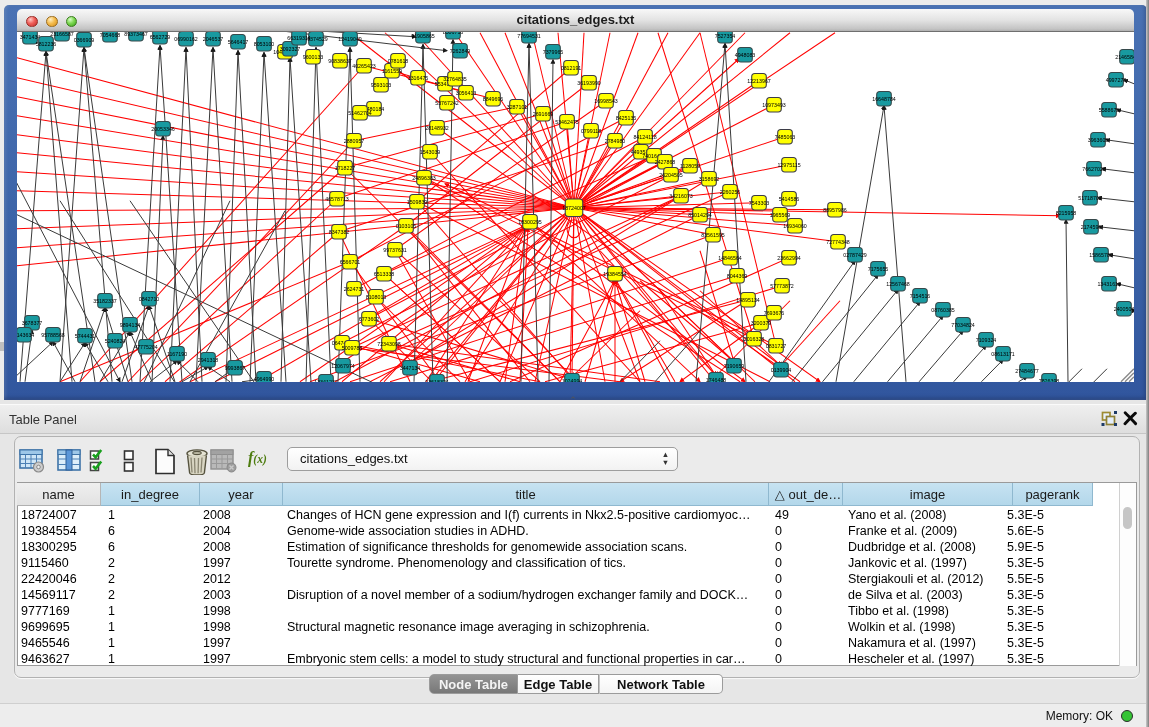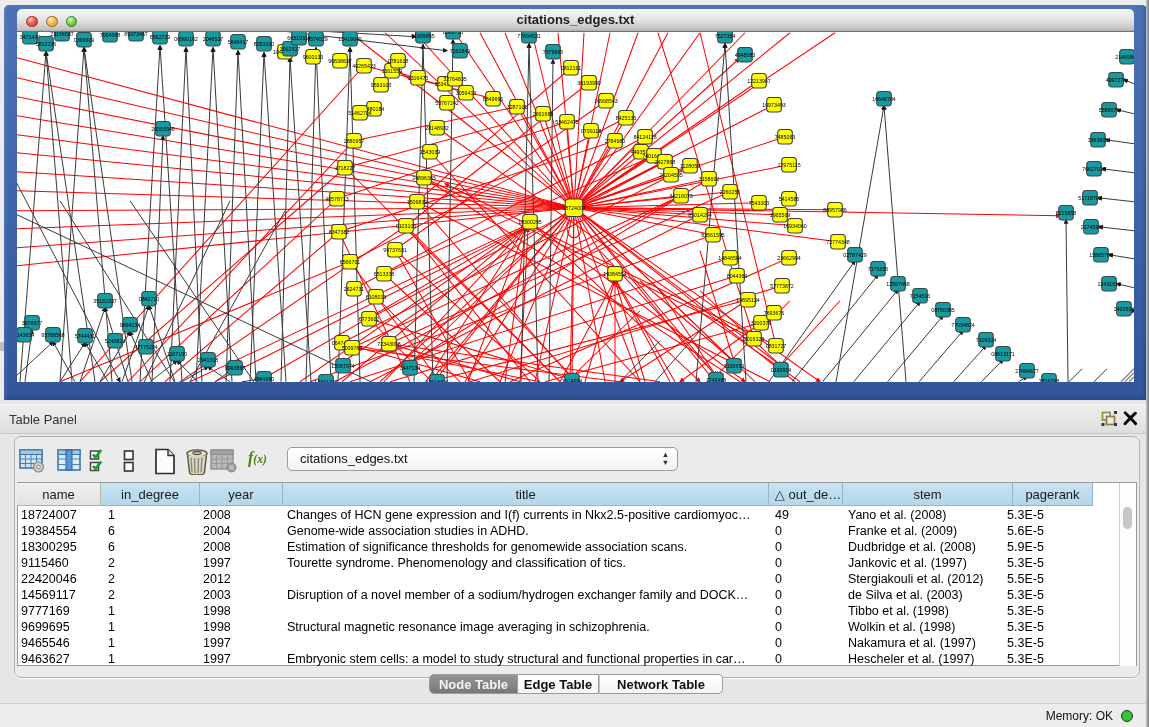--- a/index.html
+++ b/index.html
@@ -664,21 +664,21 @@
 </svg>
 <div class="abs" style="left:248px;top:449px;width:28px;height:22px;font-size:16px;font-style:italic;font-weight:bold;font-family:'Liberation Serif',serif;color:#4d7c0f">f<span style="font-size:11.5px">(x)</span></div>
 <div class="abs" id="dropdown">citations_edges.txt</div>
 <div class="abs" id="ddarrows">▲<br>▼</div>
 <div class="abs" id="tablewrap"></div>
 <div class="hcell hg" style="left:17px;width:84px">name</div>
 <div class="hcell" style="left:101px;width:99px">in_degree</div>
 <div class="hcell" style="left:200px;width:83px">year</div>
 <div class="hcell" style="left:283px;width:486px">title</div>
 <div class="hcell" style="left:769px;width:74px;text-align:center;padding-left:5px">△ out_de…</div>
-<div class="hcell" style="left:843px;width:170px">stem</div>
+<div class="hcell" style="left:843px;width:170px">image</div>
 <div class="hcell" style="left:1013px;width:80px">pagerank</div>
 <div class="trow" style="top:507px">
     <div class="cell" style="left:21px;width:124px">18724007</div>
     <div class="cell" style="left:108px;width:139px">1</div>
     <div class="cell" style="left:203px;width:123px">2008</div>
     <div class="cell" style="left:287px;width:526px">Changes of HCN gene expression and I(f) currents in Nkx2.5‑positive cardiomyoc…</div>
     <div class="cell" style="left:775px;width:114px">49</div>
     <div class="cell" style="left:848px;width:210px">Yano et al. (2008)</div>
     <div class="cell" style="left:1007px;width:120px">5.3E‑5</div>
   </div>

